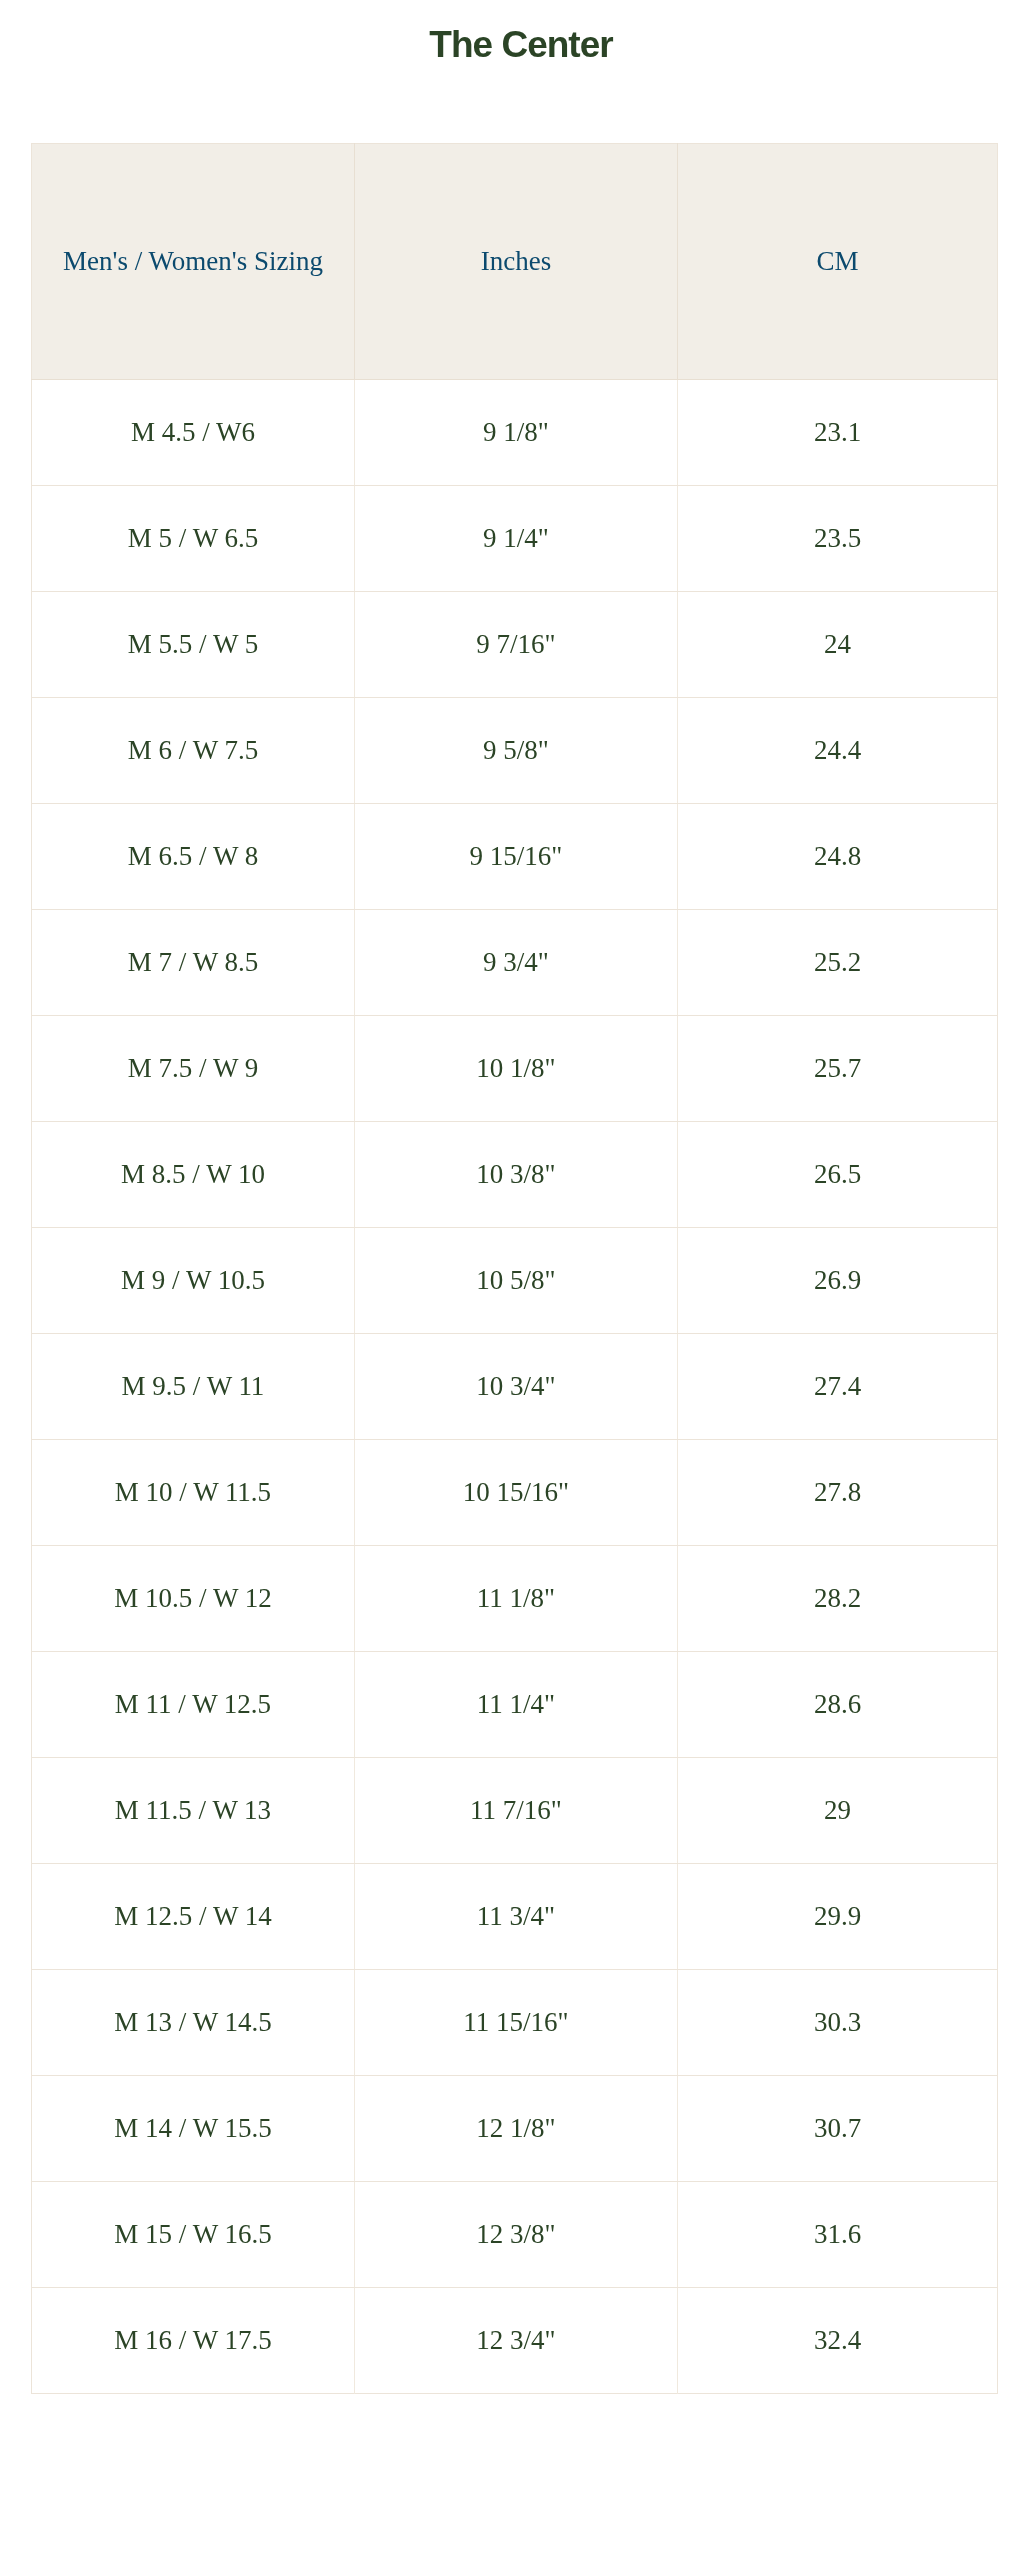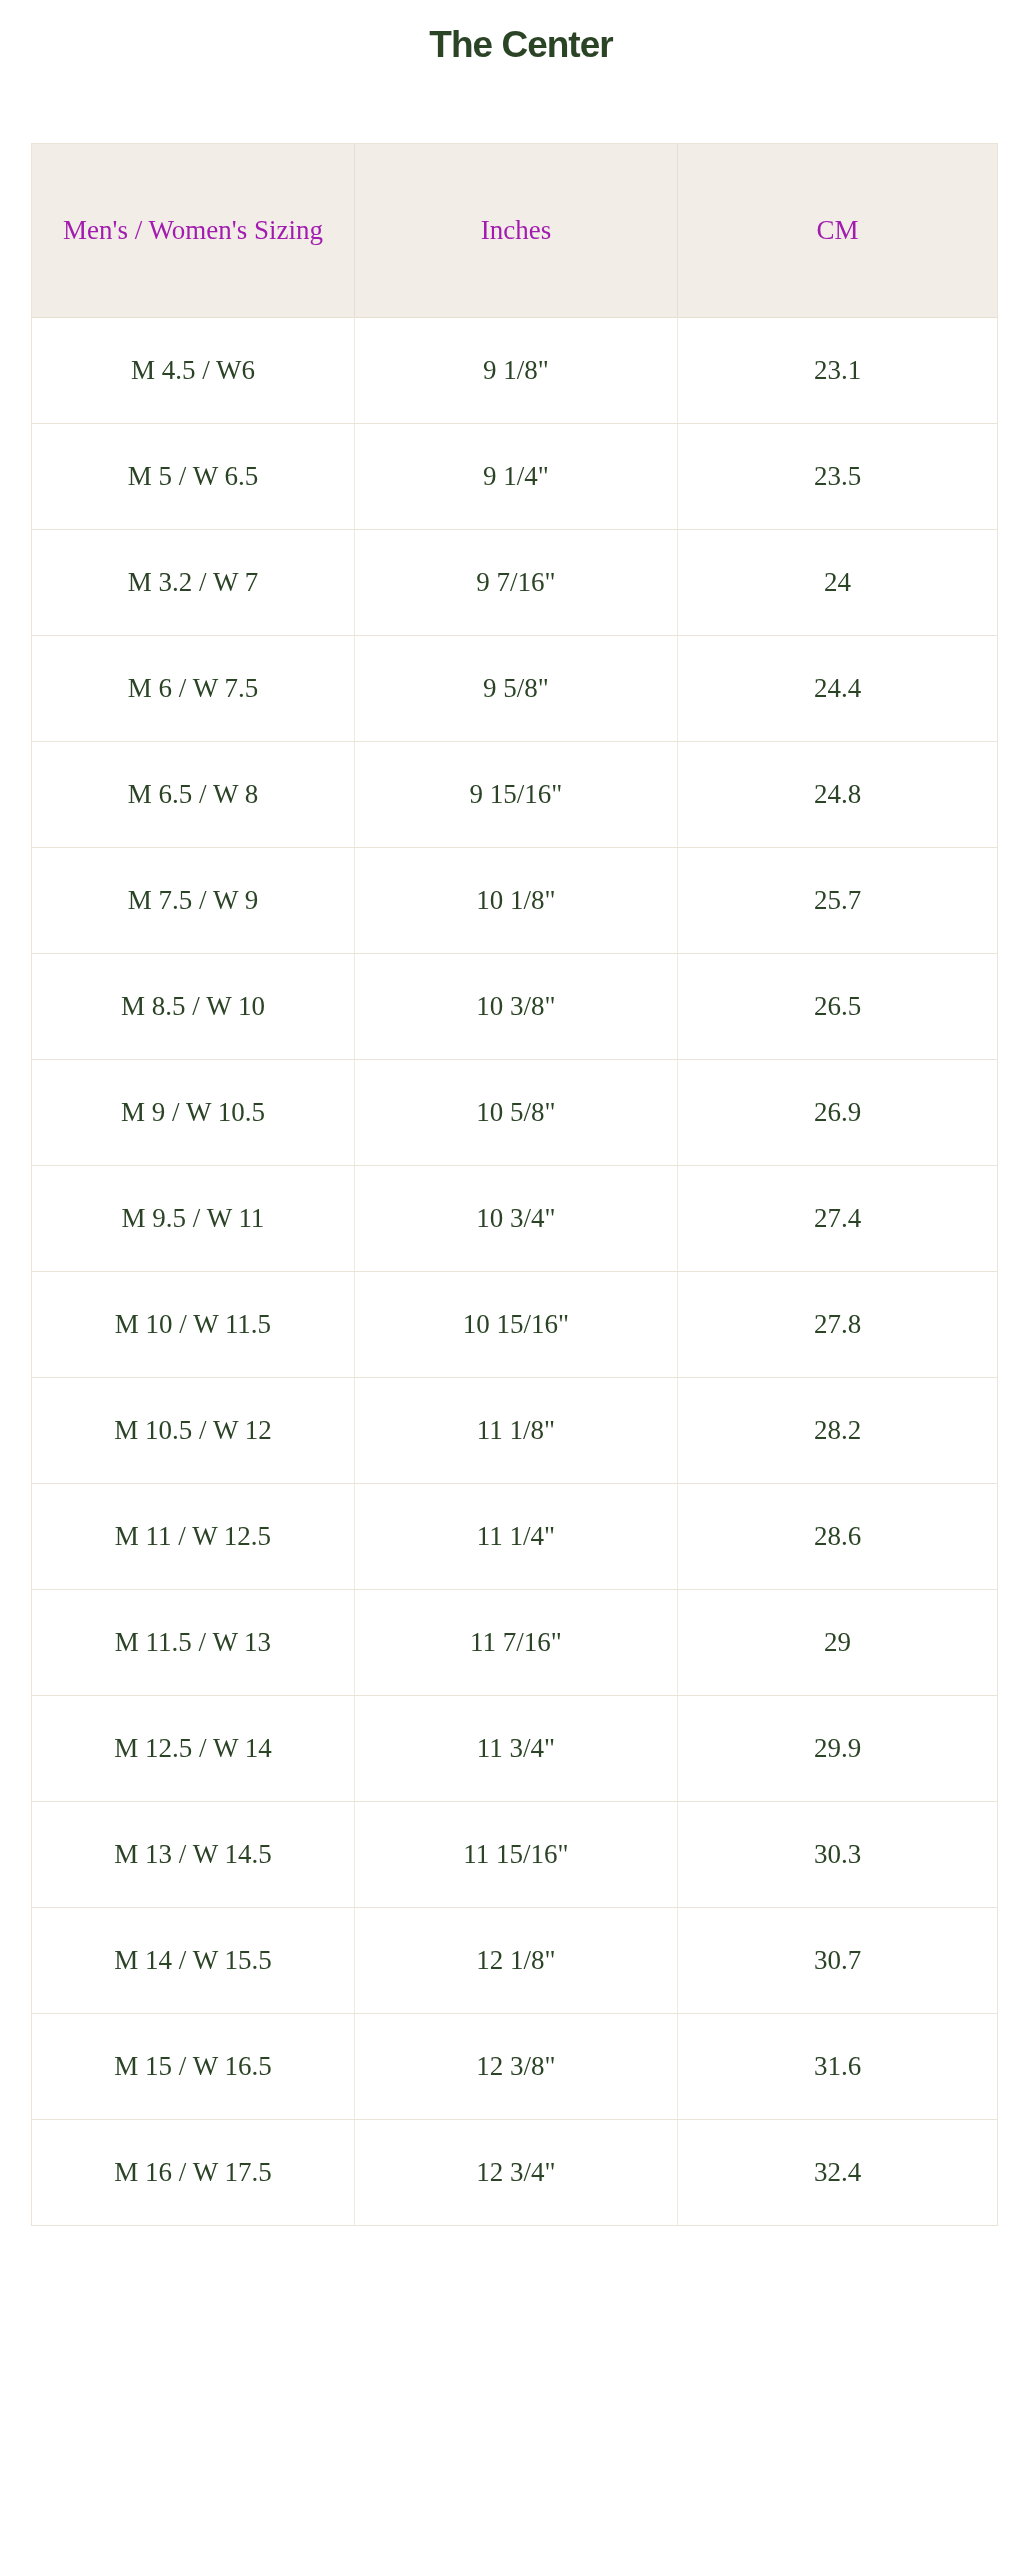--- a/index.html
+++ b/index.html
@@ -50,27 +50,27 @@
     table-layout: fixed;
     border: 1px solid #ece4d9;
   }
 
   table.size-chart col.c1 { width: 323px; }
   table.size-chart col.c2 { width: 323px; }
   table.size-chart col.c3 { width: 320px; }
 
   table.size-chart thead th {
     background: #f2eee7;
-    color: #a21caf;
+    color: #0c4a6e;
     font-weight: normal;
     font-size: 27px;
     line-height: 1.52;
     text-align: center;
     vertical-align: middle;
-    height: 174px;
+    height: 236px;
     padding: 5.2px 12.4px;
     border-right: 1.5px solid #e8dfd2;
     border-bottom: 1.5px solid #e8dfd2;
   }
   table.size-chart thead th:last-child { border-right: none; text-align: center; }
 
   table.size-chart tbody td {
     background: #ffffff;
     color: #2b4426;
     font-size: 27px;
@@ -112,35 +112,40 @@
             <td>M 4.5 / W6</td>
             <td>9 1/8"</td>
             <td>23.1</td>
           </tr>
           <tr>
             <td>M 5 / W 6.5</td>
             <td>9 1/4"</td>
             <td>23.5</td>
           </tr>
           <tr>
-            <td>M 3.2 / W 7</td>
+            <td>M 5.5 / W 5</td>
             <td>9 7/16"</td>
             <td>24</td>
           </tr>
           <tr>
             <td>M 6 / W 7.5</td>
             <td>9 5/8"</td>
             <td>24.4</td>
           </tr>
           <tr>
             <td>M 6.5 / W 8</td>
             <td>9 15/16"</td>
             <td>24.8</td>
           </tr>
           <tr>
+            <td>M 7 / W 8.5</td>
+            <td>9 3/4"</td>
+            <td>25.2</td>
+          </tr>
+          <tr>
             <td>M 7.5 / W 9</td>
             <td>10 1/8"</td>
             <td>25.7</td>
           </tr>
           <tr>
             <td>M 8.5 / W 10</td>
             <td>10 3/8"</td>
             <td>26.5</td>
           </tr>
           <tr>

